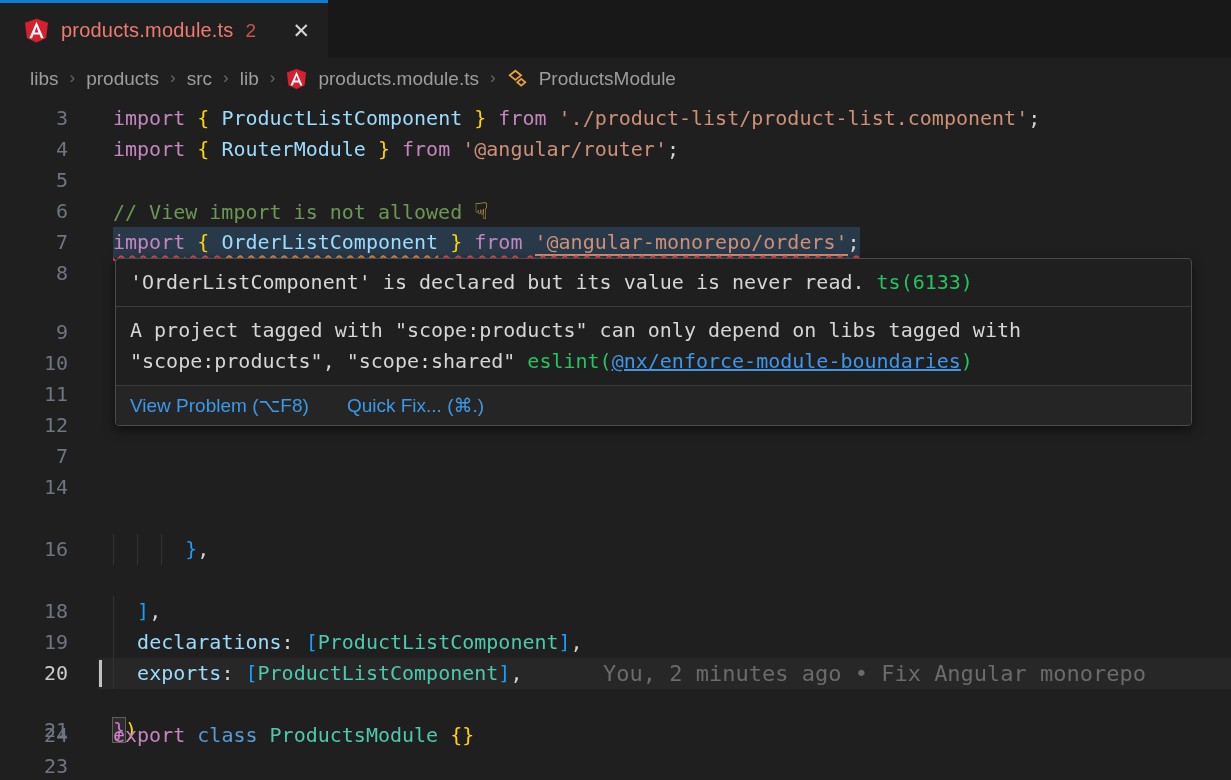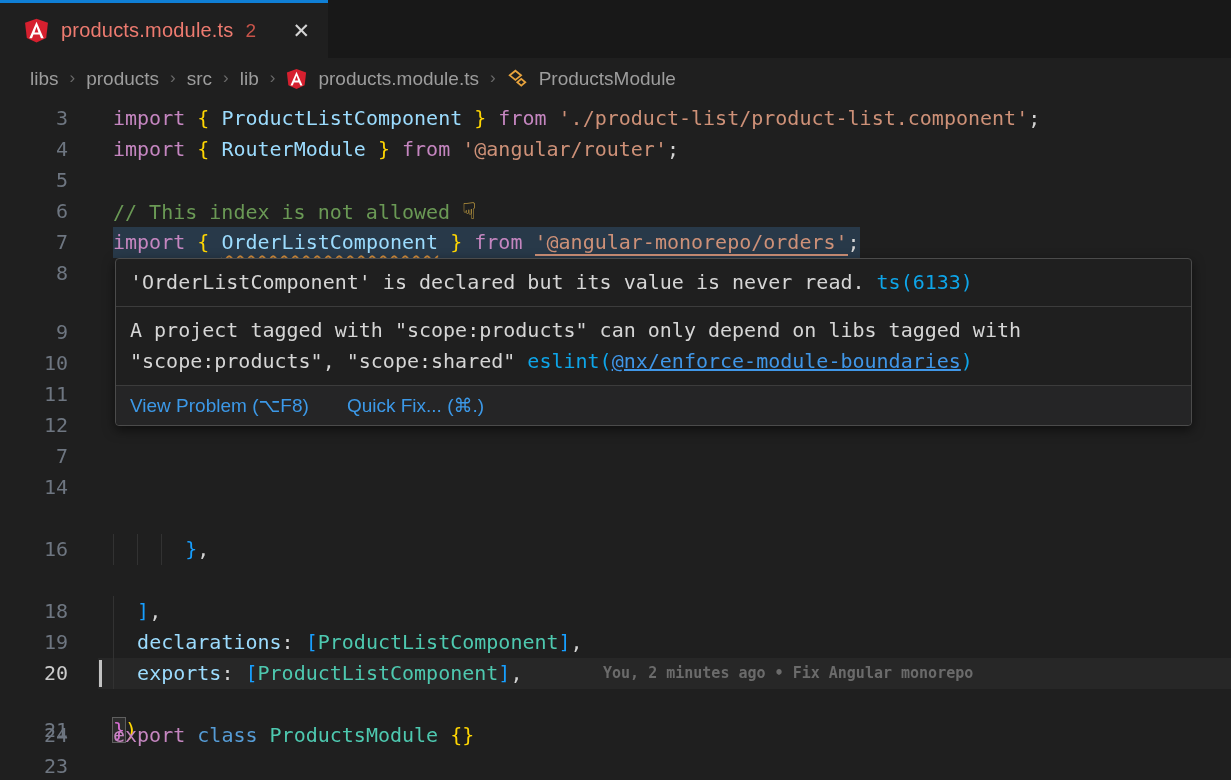--- a/index.html
+++ b/index.html
@@ -38,45 +38,45 @@
     font-family:"DejaVu Sans Mono",monospace;font-size:20px;line-height:31px;color:#6e7681;
   }
   .line-num.active{color:#cccccc}
   .line-code{
     position:absolute;left:113px;top:0;height:31px;white-space:pre;
     font-family:"DejaVu Sans Mono",monospace;font-size:20px;line-height:31px;color:#d4d4d4;
   }
   .indent-guide{position:absolute;top:0;bottom:0;width:1px;background:#323232}
   .line7-sel{background:rgba(53,93,130,.42)}
   .squiggle-red{
-    text-decoration-style:wavy;text-decoration-color:#e5484d;
+    text-decoration:underline;text-decoration-style:wavy;text-decoration-color:#e5484d;
     text-decoration-thickness:1.5px;text-underline-offset:6px;text-decoration-skip-ink:none;
   }
   .tok-idw{
     text-decoration:underline;text-decoration-style:wavy;text-decoration-color:#d08b3c;
     text-decoration-thickness:1.5px;text-underline-offset:6px;text-decoration-skip-ink:none;
   }
   .tok-strl{border-bottom:2px solid #ce9178}
   .tok-b2m{outline:1px solid #5f5f5f;outline-offset:0px;background:#2c2c2c}
   .tok-emoji{color:#f0c04a;font-size:23px}
   .cursor{position:absolute;left:99px;top:2px;width:3px;height:27px;background:#c2c2c2}
   .blame{
     position:absolute;left:603px;top:0;line-height:31px;color:#6b6b6b;
-    font-family:"DejaVu Sans Mono",monospace;font-size:15px;white-space:pre;font-weight:bold;
+    font-family:"DejaVu Sans Mono",monospace;font-size:22px;white-space:pre;
   }
 
   
   #hover{
     position:absolute;left:115px;top:258px;width:1077px;box-sizing:border-box;z-index:10;
     background:#1f1f1f;border:1px solid #4b4b4b;border-radius:4px;
     box-shadow:0 4px 12px rgba(0,0,0,.55);
     font-family:"DejaVu Sans Mono",monospace;font-size:20px;color:#d6d6d6;
   }
   .h-sec{padding:8px 14px;line-height:31px;border-bottom:1px solid #3c3c3c}
-  .h-sec .dim{color:#0ea5e9}
+  .h-sec .dim{color:#22c55e}
   .h-sec .kwb{color:#569cd6}
   .h-sec .strc{color:#ce9178}
   .h-link{color:#4097e8;text-decoration:underline;cursor:pointer}
   .h-actions{
     display:flex;gap:38px;padding:4px 14px;line-height:31px;background:#252526;
     font-family:"Liberation Sans",sans-serif;font-size:19px;border-radius:0 0 4px 4px;
   }
   .h-actions a{color:#3c99e8;cursor:pointer;text-decoration:none}
 
   .ng-icon{flex:0 0 auto}
@@ -92,21 +92,21 @@
     <div class="code-row" style="top: 134px;">
       <div class="line-num">4</div>
       <div class="line-code"><span class="tok-kw" style="color: rgb(197, 134, 192);">import</span><span class="tok-fg" style="color: rgb(212, 212, 212);"> </span><span class="tok-b1" style="color: rgb(255, 214, 2);">{</span><span class="tok-fg" style="color: rgb(212, 212, 212);"> </span><span class="tok-id" style="color: rgb(156, 220, 254);">RouterModule</span><span class="tok-fg" style="color: rgb(212, 212, 212);"> </span><span class="tok-b1" style="color: rgb(255, 214, 2);">}</span><span class="tok-fg" style="color: rgb(212, 212, 212);"> </span><span class="tok-kw" style="color: rgb(197, 134, 192);">from</span><span class="tok-fg" style="color: rgb(212, 212, 212);"> </span><span class="tok-str" style="color: rgb(206, 145, 120);">'@angular/router'</span><span class="tok-fg" style="color: rgb(212, 212, 212);">;</span></div>
     </div>
     <div class="code-row" style="top: 165px;">
       <div class="line-num">5</div>
       <div class="line-code"></div>
     </div>
     <div class="code-row" style="top: 196px;">
       <div class="line-num">6</div>
-      <div class="line-code"><span class="tok-cmt" style="color: rgb(106, 153, 85);">// This index is not allowed </span><span class="tok-emoji" style="color: rgb(240, 192, 74);">☟</span></div>
+      <div class="line-code"><span class="tok-cmt" style="color: rgb(106, 153, 85);">// View import is not allowed </span><span class="tok-emoji" style="color: rgb(240, 192, 74);">☟</span></div>
     </div>
     <div class="code-row" style="top: 227px;">
       <div class="line-num">7</div>
       <div class="line-code squiggle-red line7-sel"><span class="tok-kw" style="color: rgb(197, 134, 192);">import</span><span class="tok-fg" style="color: rgb(212, 212, 212);"> </span><span class="tok-b1" style="color: rgb(255, 214, 2);">{</span><span class="tok-fg" style="color: rgb(212, 212, 212);"> </span><span class="tok-idw" style="color: rgb(156, 220, 254);">OrderListComponent</span><span class="tok-fg" style="color: rgb(212, 212, 212);"> </span><span class="tok-b1" style="color: rgb(255, 214, 2);">}</span><span class="tok-fg" style="color: rgb(212, 212, 212);"> </span><span class="tok-kw" style="color: rgb(197, 134, 192);">from</span><span class="tok-fg" style="color: rgb(212, 212, 212);"> </span><span class="tok-strl" style="color: rgb(206, 145, 120);">'@angular-monorepo/orders'</span><span class="tok-fg" style="color: rgb(212, 212, 212);">;</span></div>
     </div>
     <div class="code-row" style="top: 258px;">
       <div class="line-num">8</div>
       <div class="line-code"></div>
     </div>
     <div class="code-row" style="top: 317px;">

